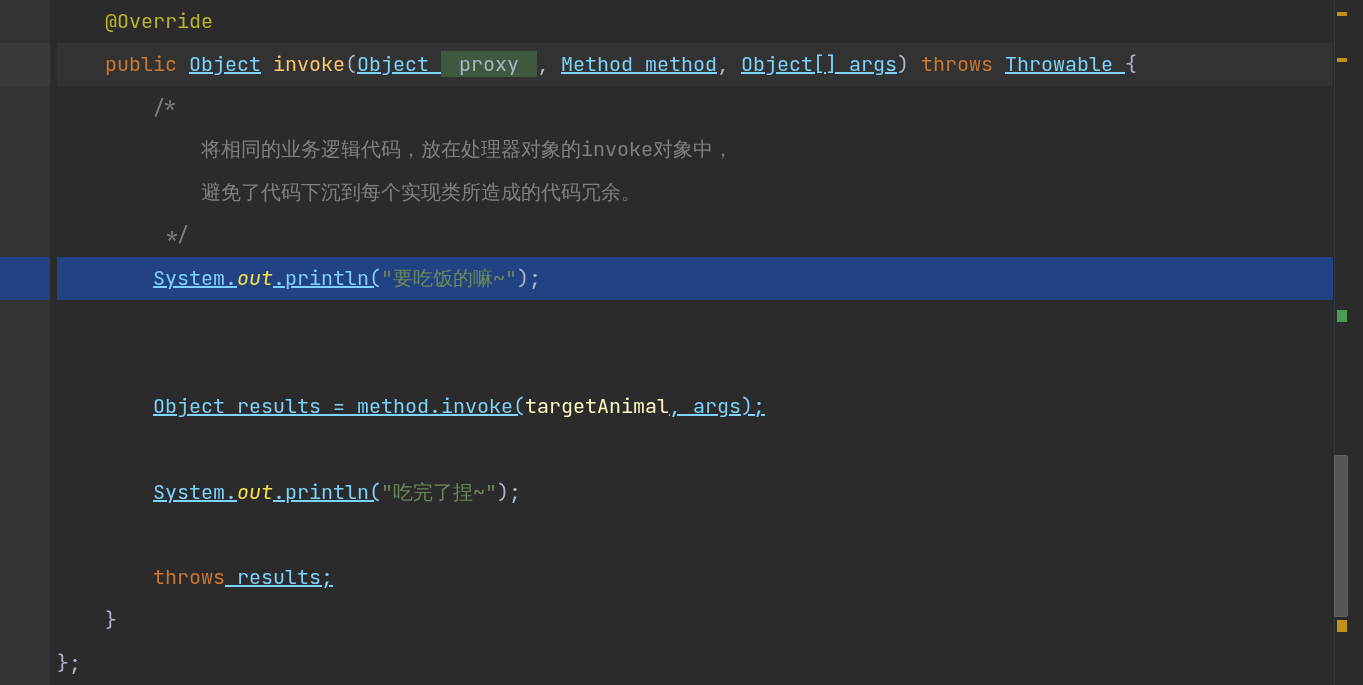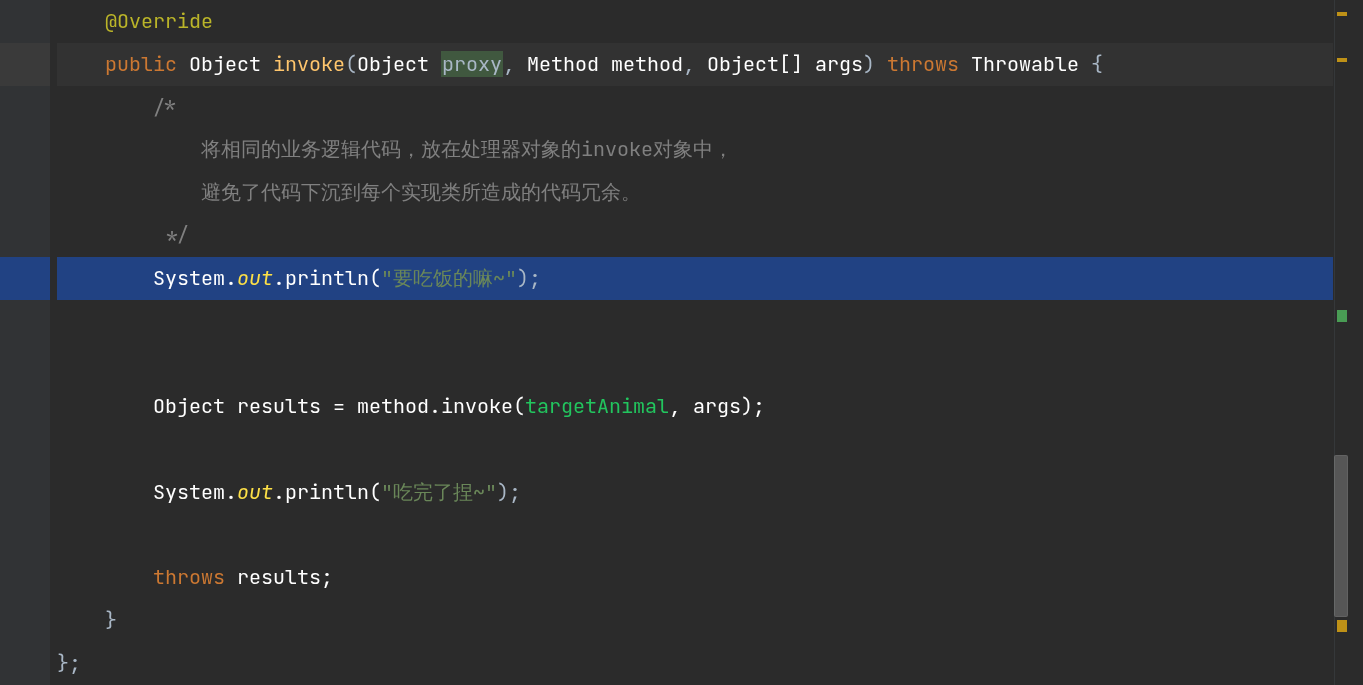--- a/index.html
+++ b/index.html
@@ -61,28 +61,28 @@
     left: 0;
     width: 50px;
     height: 42.8px;
   }
   .gutter-line.caret-bg { background: #3a3a3a; }
   .gutter-line.selected { background: #214283; }
 
   
   .c-annotation { color: #bbb529; }
   .c-keyword { color: #cc7832; }
-  .c-ident { color: #ffffff; }
+  .c-ident { color: #7dd3fc; text-decoration: underline; }
   .c-method-decl { color: #ffc66d; }
-  .c-param-highlight { background: #40583f; color:#a9b7c6; padding:0 1px;}
+  .c-param-highlight { background: #40583f; color:#a9b7c6; padding:0 18px;}
   .c-comment { color: #808080; }
   .c-static-field { color: #fde047; font-style: italic; }
   .c-string { color: #6a8759; }
   .c-punct { color: #a9b7c6; }
-  .c-field { color: #22c55e; }
+  .c-field { color: #fef9c3; }
 
   
   .marker-strip {
     position: absolute;
     right: 0;
     top: 0;
     width: 14px;
     height: 100%;
     background: #2b2b2b;
     border-left: 1px solid #35383a;

